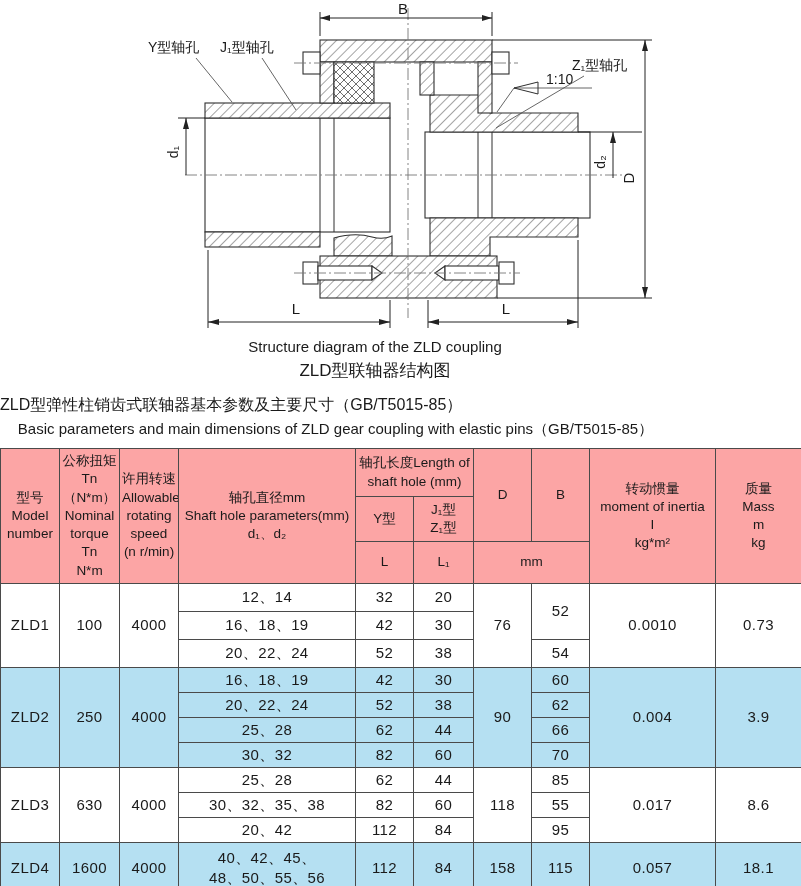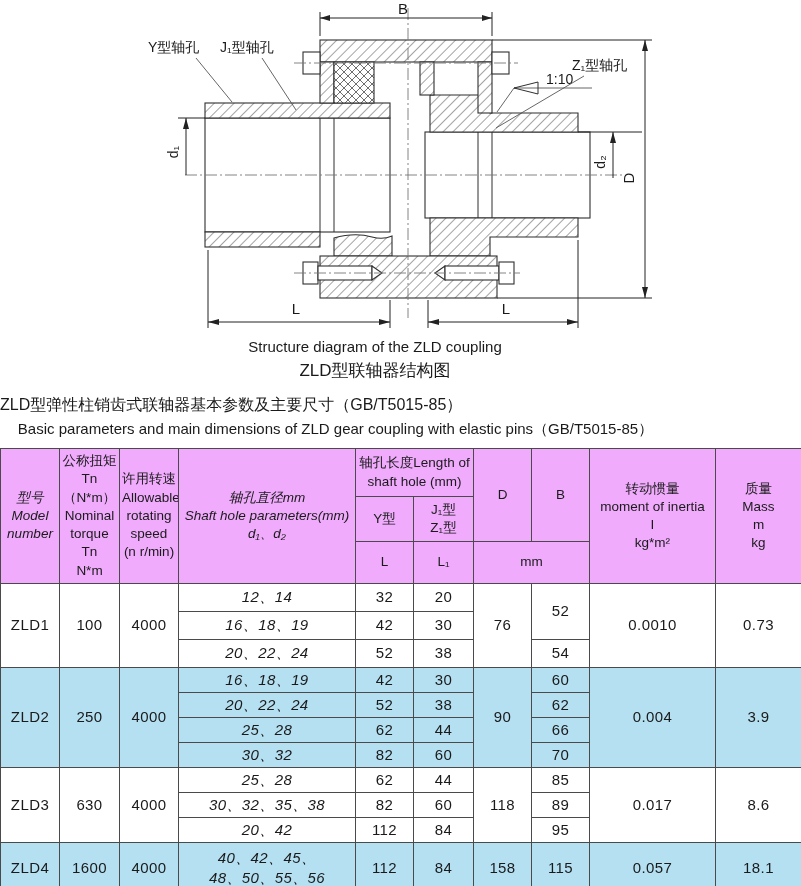--- a/index.html
+++ b/index.html
@@ -11,23 +11,23 @@
   .cap-en { font-size:15px; line-height:22px; }
   .title-zh { width:801px; text-align:left; font-size:16px; margin-top:13px; }
   .title-en { width:671px; text-align:center; font-size:15px; margin-top:4px; }
   table.params { border-collapse:collapse; table-layout:fixed; width:801px; margin-top:9px; }
   table.params td, table.params th {
     border:1px solid #4a4a4a; padding:0 2px; font-weight:normal;
     white-space:pre-line; text-align:center; vertical-align:middle;
     font-size:13.5px; line-height:1.35; overflow:hidden;
   }
   table.params { background:#fff; }
-  tr.hband th { background:#f0abfc; }
+  tr.hband th { background:#fca5a5; }
   tr.band td { background:#b5e0f2; }
-  th.al, td.holes { text-align:left; padding-left:12px;font-style:italic; }
+  th.al, td.holes { text-align:left; padding-left:12px; }
   th.big { font-size:15px; }
   table.params td { font-size:15px; letter-spacing:0.4px; }
   tr.h1 { height:48px; } tr.h2 { height:45px; } tr.h3 { height:42px; }
   .outl { fill:#fff; stroke:#2f2f2f; stroke-width:1.1; }
   .hat  { fill:url(#hatch); stroke:#2f2f2f; stroke-width:1.1; }
   .xhat { fill:url(#xhatch); stroke:#2f2f2f; stroke-width:1.1; }
   .dim  { stroke:#222; stroke-width:1; fill:none; }
   .cl   { stroke:#777; stroke-width:0.9; fill:none; stroke-dasharray:12 3 2 3; }
   .arr  { fill:#222; stroke:none; }
   .lead { stroke:#555; stroke-width:0.9; fill:none; }
@@ -243,21 +243,21 @@
           <td>44</td>
           <td rowspan="3">118</td>
           <td>85</td>
           <td rowspan="3">0.017</td>
           <td rowspan="3">8.6</td>
         </tr>
         <tr style="height: 25px;">
           <td class="holes">30、32、35、38</td>
           <td>82</td>
           <td>60</td>
-          <td>89</td>
+          <td>55</td>
         </tr>
         <tr style="height: 25px;">
           <td class="holes">20、42</td>
           <td>112</td>
           <td>84</td>
           <td>95</td>
         </tr>
         <tr class="band" style="height: 51px;">
           <td>ZLD4</td>
           <td>1600</td>

